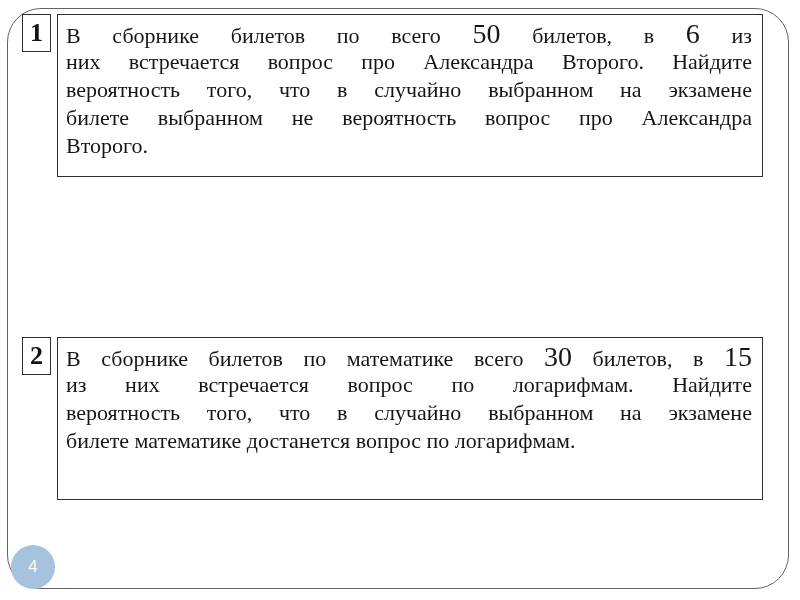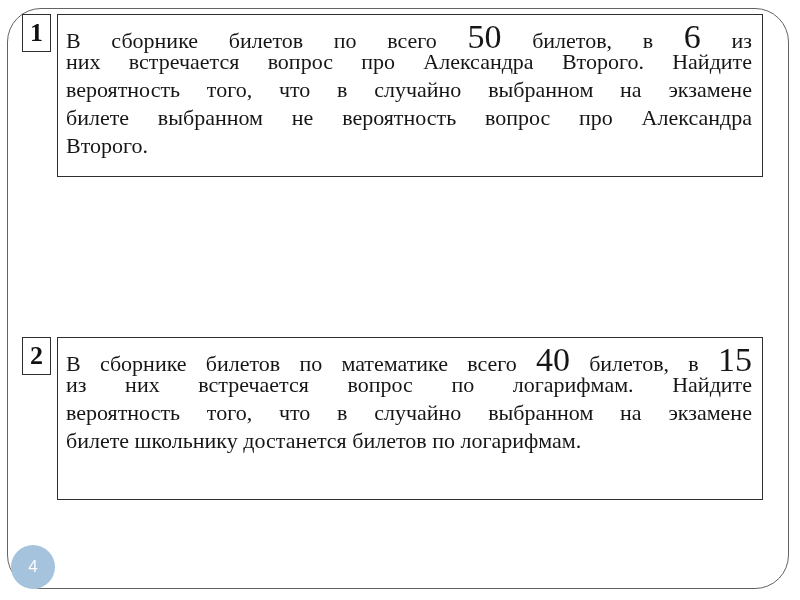--- a/index.html
+++ b/index.html
@@ -64,21 +64,21 @@
   .line-just {
     display: flex;
     justify-content: space-between;
     align-items: baseline;
   }
   .line-last {
     text-align: left;
     white-space: pre-wrap;
   }
   .num {
-    font-size: 34px;
+    font-size: 28px;
     line-height: 1;
   }
   .page-number-badge {
     position: absolute;
     left: 11px;
     top: 545px;
     width: 44px;
     height: 44px;
     border-radius: 50%;
     display: flex;
@@ -147,21 +147,21 @@
     <span>2</span>
   </div>
   <div class="problem-text-box" id="problem-2-text">
       <div class="line line-just">
         <span class="word">В</span>
         <span class="word">сборнике</span>
         <span class="word">билетов</span>
         <span class="word">по</span>
         <span class="word">математике</span>
         <span class="word">всего</span>
-        <span class="num">40</span>
+        <span class="num">30</span>
         <span class="word">билетов,</span>
         <span class="word">в</span>
         <span class="num">15</span>
       </div>
       <div class="line line-just">
         <span class="word">из</span>
         <span class="word">них</span>
         <span class="word">встречается</span>
         <span class="word">вопрос</span>
         <span class="word">по</span>
@@ -171,19 +171,19 @@
       <div class="line line-just">
         <span class="word">вероятность</span>
         <span class="word">того,</span>
         <span class="word">что</span>
         <span class="word">в</span>
         <span class="word">случайно</span>
         <span class="word">выбранном</span>
         <span class="word">на</span>
         <span class="word">экзамене</span>
       </div>
-      <div class="line line-last"><span>билете школьнику достанется билетов по логарифмам.</span></div>
+      <div class="line line-last"><span>билете математике достанется вопрос по логарифмам.</span></div>
     </div>
 
   <div class="page-number-badge" style="background: rgb(166, 195, 222);">
     <span>4</span>
   </div>
 </div>
 
 </body></html>

